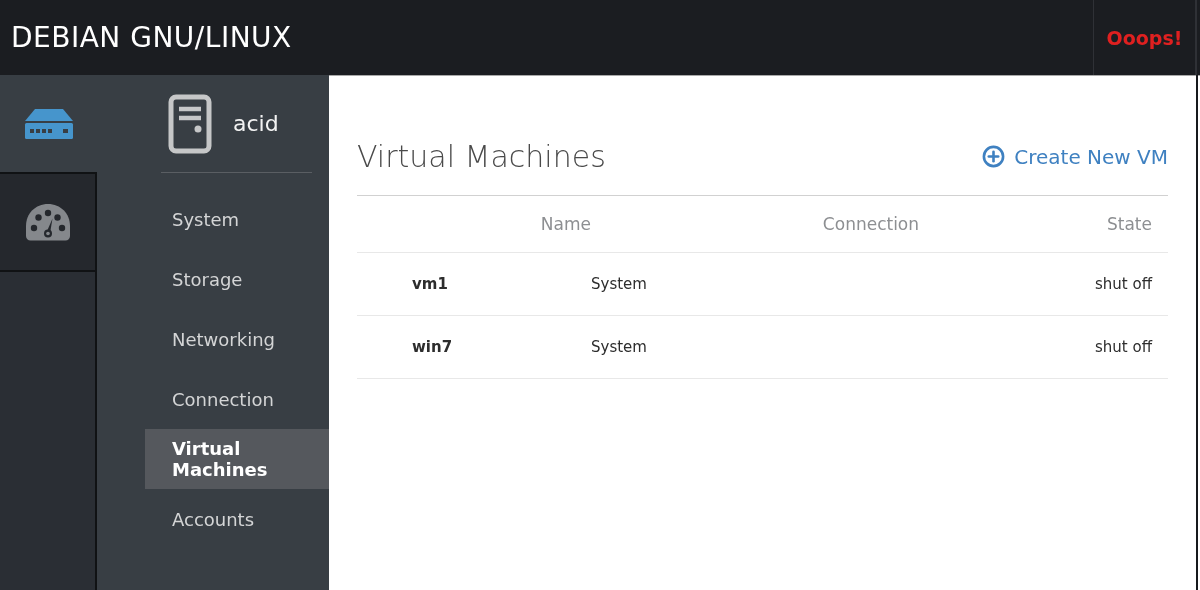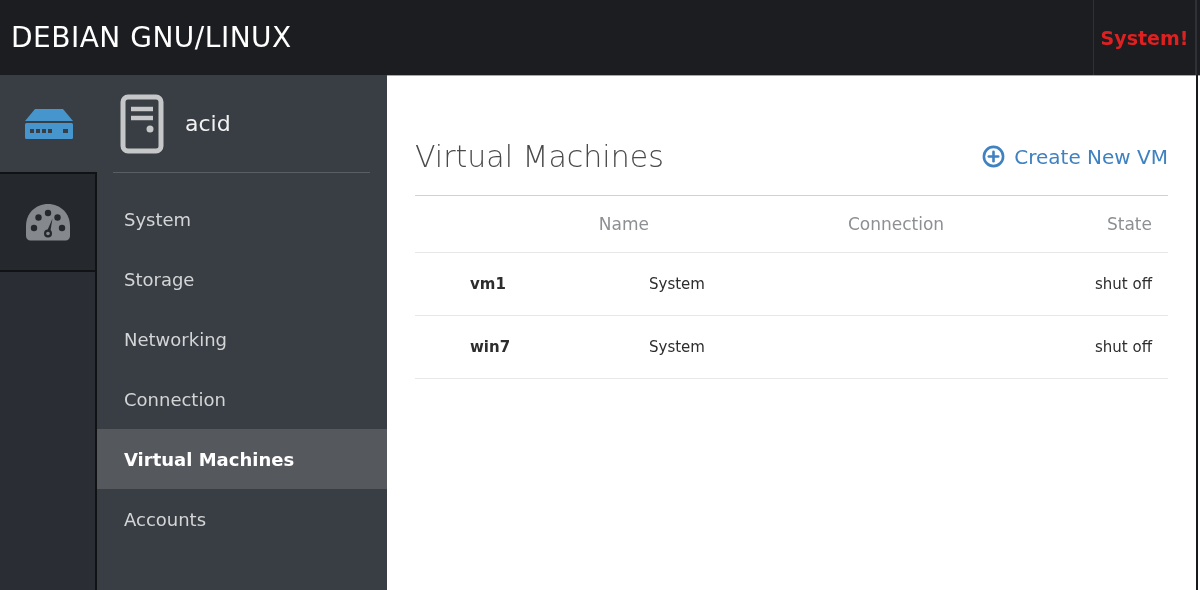--- a/index.html
+++ b/index.html
@@ -86,24 +86,25 @@
     cursor: pointer;
   }
   .strip-rest {
     flex: 1;
     background: #2a2e34;
     border-right: 2px solid #101214;
   }
 
   
   .sidebar {
-    width: 290px;
+    width: 232px;
     background: #383e44;
     display: flex;
     flex-direction: column;
+    padding-left: 48px;
   }
   .host-head {
     height: 97px;
     display: flex;
     align-items: center;
     padding-left: 23px;
     cursor: pointer;
   }
   .host-head .host-label {
     color: #f2f2f2;
@@ -192,21 +193,21 @@
     height: 515px;
     background: #17191c;
   }
 </style>
 </head>
 <body>
 
 <div class="topbar">
   <div class="brand">DEBIAN GNU/LINUX</div>
   <div class="topbar-spacer"></div>
-  <div class="oops-btn">System!</div>
+  <div class="oops-btn">Ooops!</div>
   <div class="topbar-end-sep"></div>
 </div>
 
 <div class="page">
 
   <div class="hoststrip">
     <div class="host-cell">
       <span style="display:flex;">
         <svg width="52" height="34" viewBox="0 0 52 34">
           <path d="M12 2 L40 2 L50 14 L2 14 Z" fill="#4695cc"></path>

